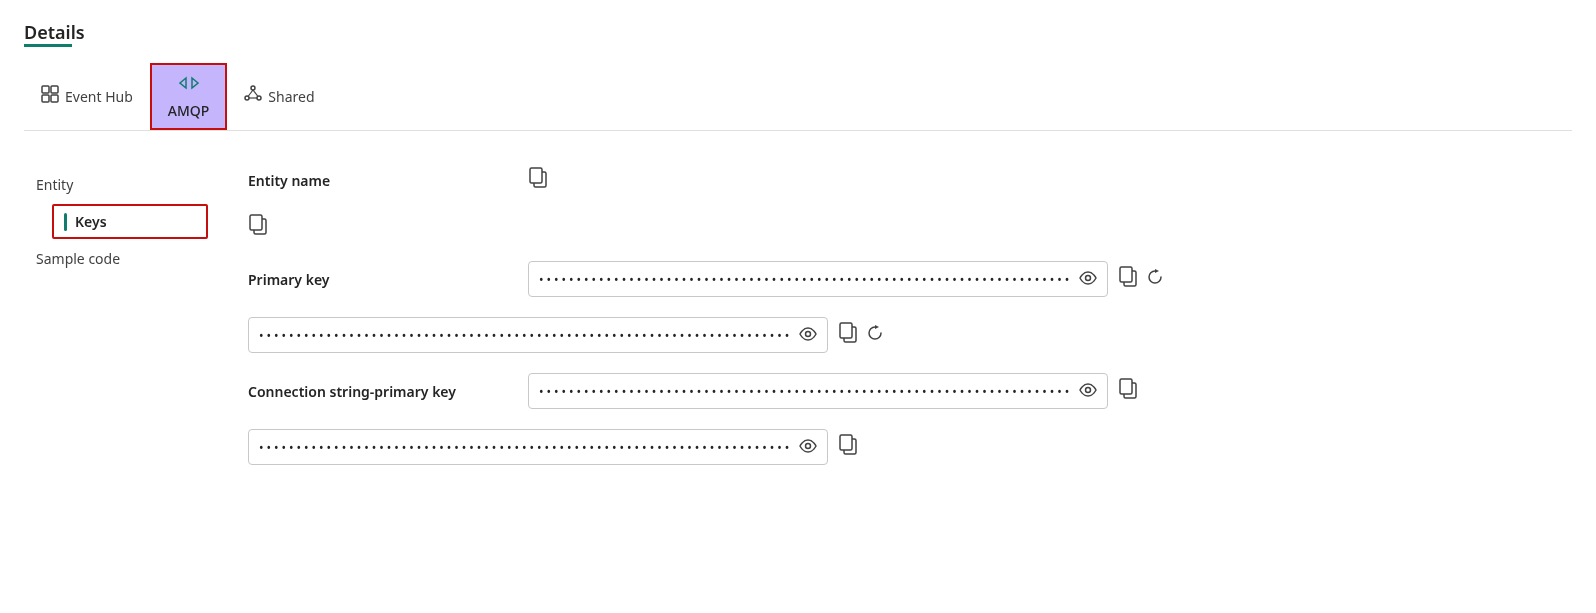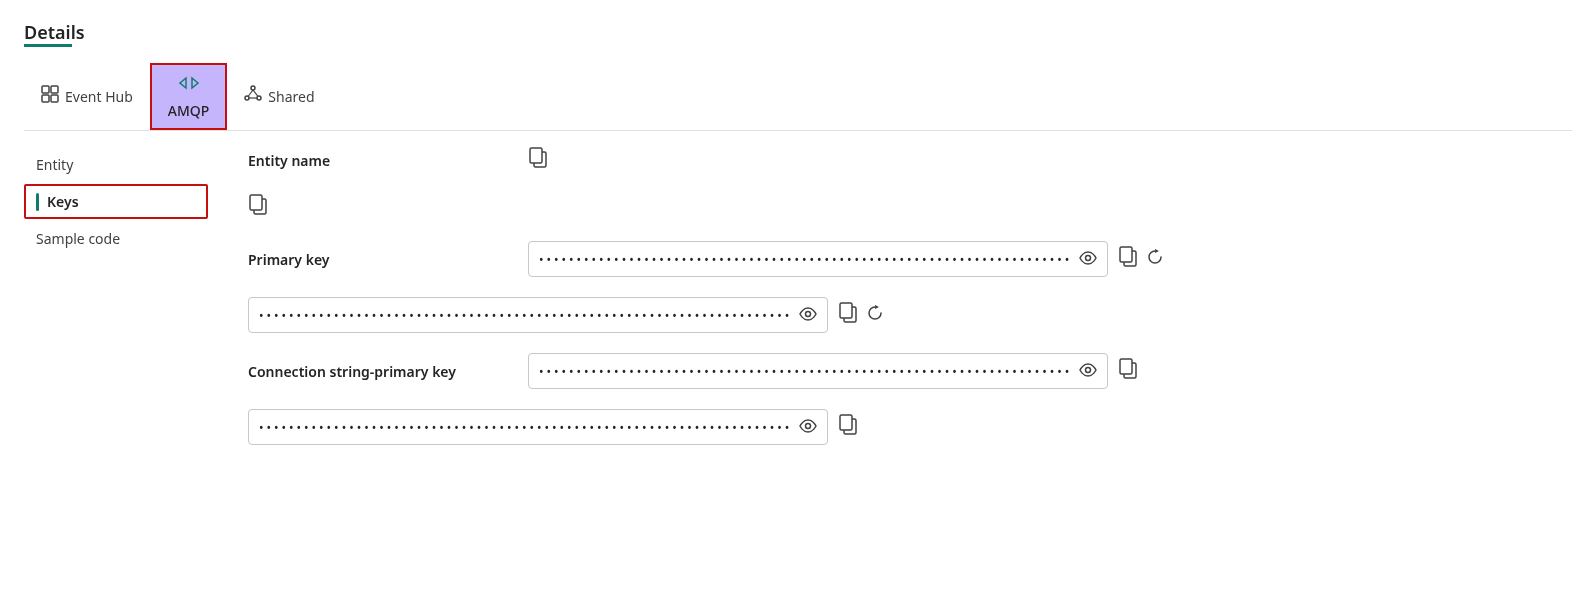--- a/index.html
+++ b/index.html
@@ -20,21 +20,21 @@
     .title-underline {
       width: 48px;
       height: 3px;
       background: #107c6e;
       margin-bottom: 16px;
     }
     .tabs-row {
       display: flex;
       align-items: center;
       gap: 0;
-      margin-bottom: 16px;
+      margin-bottom: 36px;
       border-bottom: 1px solid #e0e0e0;
     }
     .tab {
       display: flex;
       align-items: center;
       gap: 6px;
       padding: 8px 16px;
       cursor: pointer;
       font-size: 14px;
       color: #424242;
@@ -73,20 +73,21 @@
     .sidebar-item.active {
       display: flex;
       align-items: center;
       gap: 8px;
       font-weight: 600;
       color: #242424;
       border: 2px solid #c50f0f;
       background: #fff;
       border-radius: 2px;
       padding: 6px 10px;
+      margin-left: 28px;
     }
     .sidebar-item.active::before {
       content: '';
       display: inline-block;
       width: 3px;
       height: 18px;
       background: #107c6e;
       border-radius: 2px;
       flex-shrink: 0;
     }

